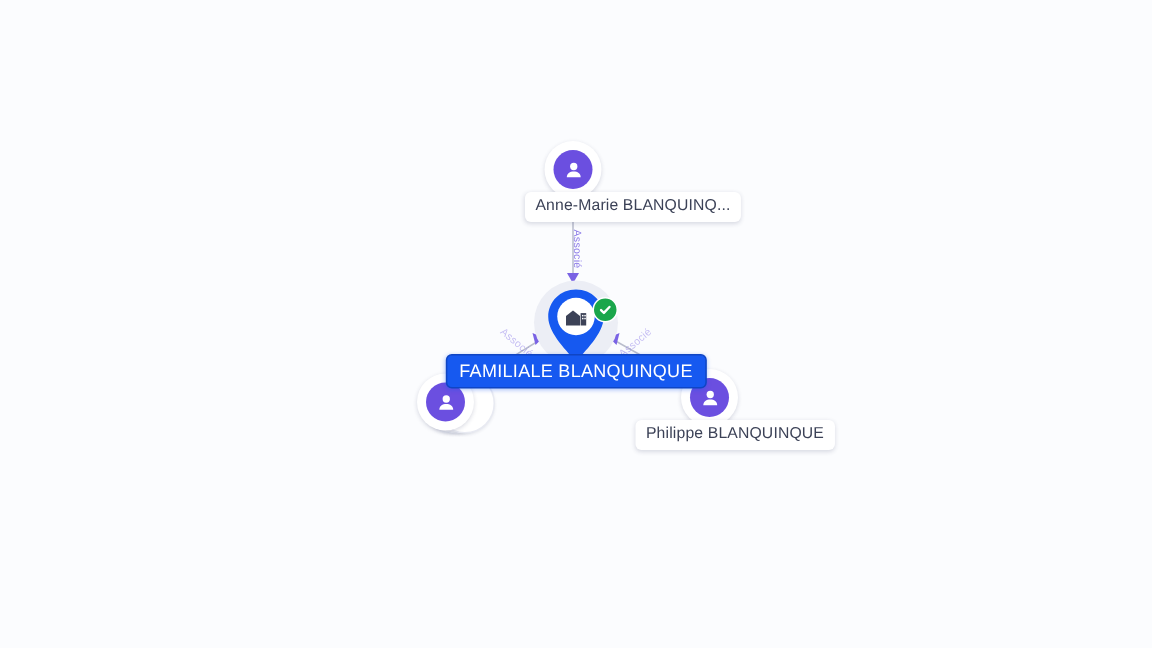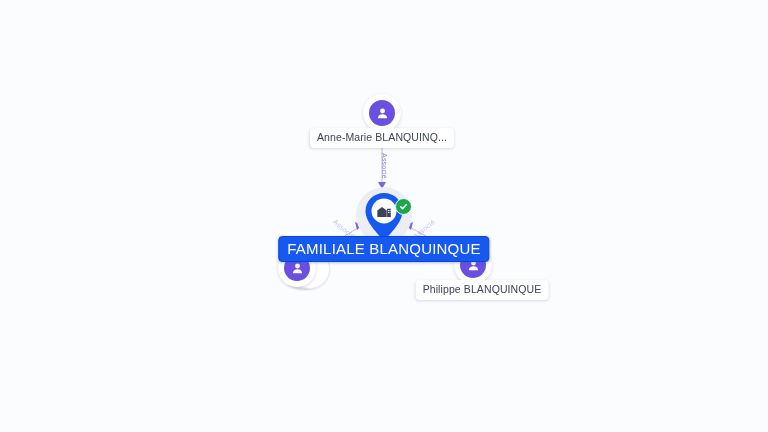--- a/index.html
+++ b/index.html
@@ -81,20 +81,21 @@
     transform: translateX(-50%);
     white-space: nowrap;
     background: #ffffff;
     color: #3c4257;
     font-size: 10.5px;
     line-height: 1;
     letter-spacing: 0.1px;
     padding: 4px 7px 5px 7px;
     border-radius: 4px;
     box-shadow: 0 1px 3px rgba(40, 45, 90, 0.16);
+    margin-left: 40px;
   }
 
   
   .company-halo {
     position: absolute;
     left: -28px;
     top: -28px;
     width: 56px;
     height: 56px;
     border-radius: 50%;
@@ -122,21 +123,21 @@
     justify-content: center;
   }
   .company-badge svg { display: block; }
 
   .company-label {
     position: absolute;
     transform: translateX(-50%);
     white-space: nowrap;
     background: #1659f0;
     color: #ffffff;
-    font-size: 15px;
+    font-size: 12px;
     line-height: 1;
     letter-spacing: 0.2px;
     padding: 4px 8px 5px 8px;
     border-radius: 4px;
     border: 1px solid #0f45c4;
     box-shadow: 0 1px 3px rgba(22, 89, 240, 0.35);
   }
 
   
   .edge-label {
@@ -222,21 +223,21 @@
   <div class="node" style="left:473px; top:265px;">
     <div class="avatar-ring">
       <div class="avatar-disc">
         <svg width="15" height="15" viewBox="0 0 24 24" fill="#ffffff">
           <circle cx="12" cy="8" r="3.9"></circle>
           <path d="M4.6 19.4c0-4.1 3.3-6.2 7.4-6.2s7.4 2.1 7.4 6.2z"></path>
         </svg>
       </div>
     </div>
   </div>
-  <div class="node-label" style="left:482px; top:280px;">Philippe BLANQUINQUE</div>
+  <div class="node-label" style="left:450px; top:280px;">Philippe BLANQUINQUE</div>
 
   <div class="node" style="left:384px; top:215px;">
     <div class="company-halo"></div>
 
     <div class="company-pin">
       <svg width="42" height="52" viewBox="0 0 42 52" xmlns="http://www.w3.org/2000/svg">
         <path d="M21 2 C10.5 2 2.5 10 2.5 20.3 C2.5 31.5 16 44 21 50 C26 44 39.5 31.5 39.5 20.3 C39.5 10 31.5 2 21 2 z" fill="#1659f0"></path>
         <circle cx="21" cy="20" r="12.5" fill="#ffffff"></circle>
       </svg>
     </div>

